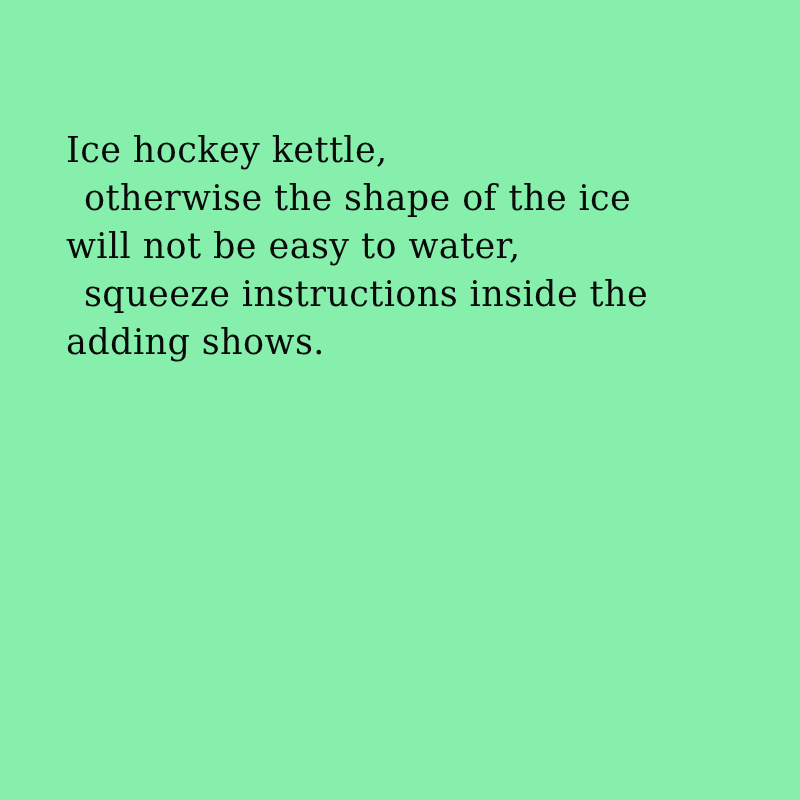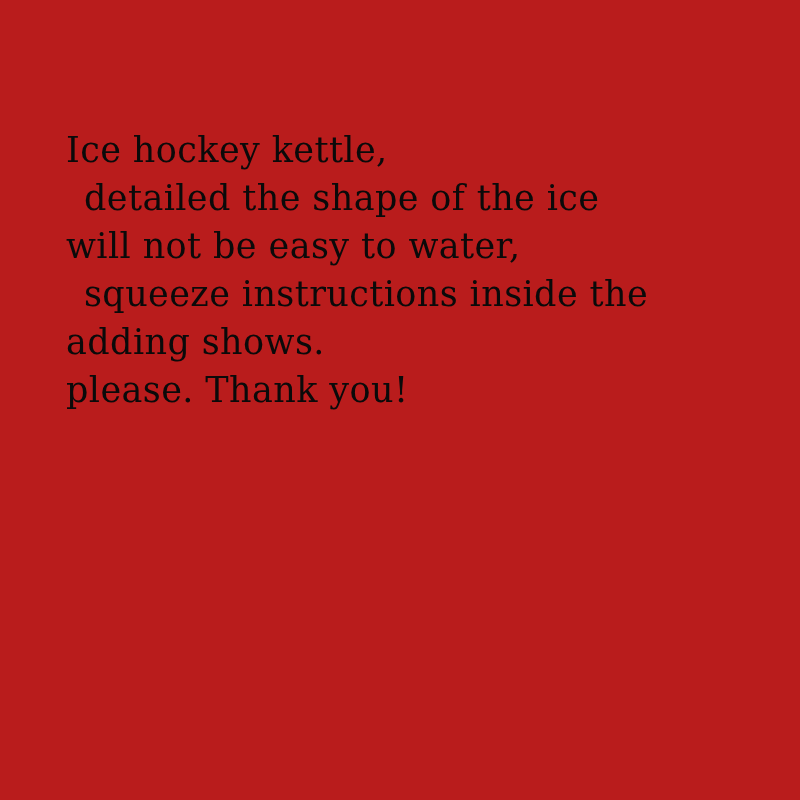--- a/index.html
+++ b/index.html
@@ -10,21 +10,21 @@
     width: 800px;
     height: 800px;
     background: #ffffff;
     font-family: "DejaVu Serif", serif;
     overflow: hidden;
   }
   .page {
     position: relative;
     width: 800px;
     height: 800px;
-    background: #b91c1c;
+    background: #86efac;
   }
   .text-block {
     position: absolute;
     left: 66px;
     top: 126px;
     width: 660px;
   }
   .line {
     color: #0a0a0a;
     font-size: 35px;
@@ -36,19 +36,18 @@
   .indent {
     padding-left: 18px;
   }
 </style>
 </head>
 <body>
 
 <div class="page">
   <div class="text-block">
     <div class="line">Ice hockey kettle,</div>
-    <div class="line indent">detailed the shape of the ice</div>
+    <div class="line indent">otherwise the shape of the ice</div>
     <div class="line">will not be easy to water,</div>
     <div class="line indent">squeeze instructions inside the</div>
     <div class="line">adding shows.</div>
-    <div class="line">please. Thank you!</div>
   </div>
 </div>
 
 </body></html>

